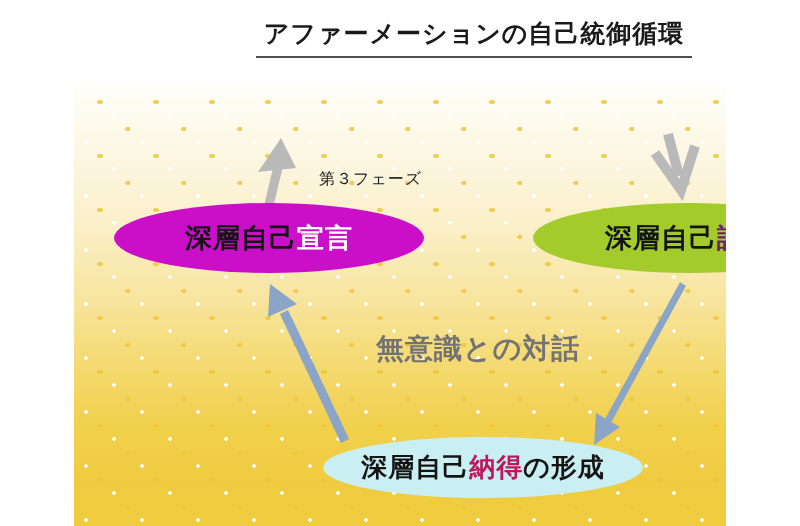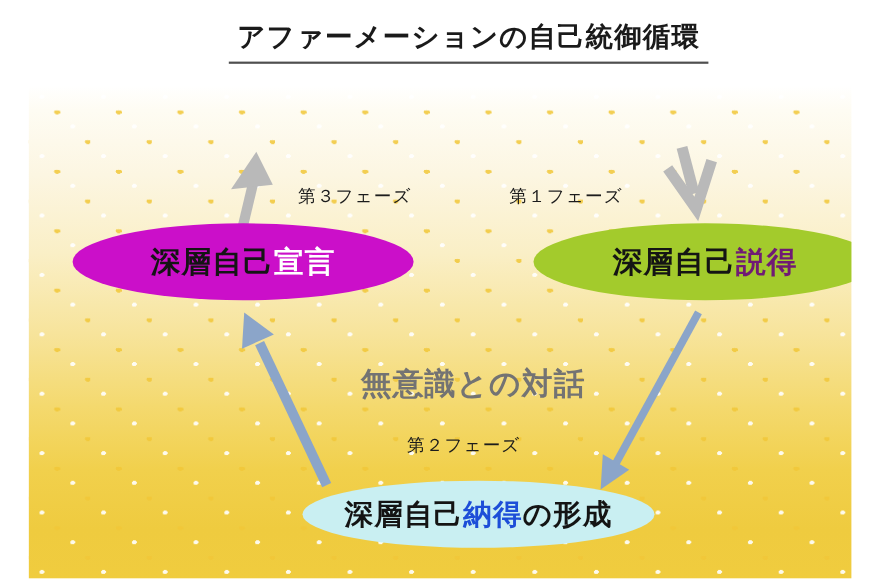--- a/index.html
+++ b/index.html
@@ -1,18 +1,18 @@
 <!DOCTYPE html>
 <html style="--gray-arrow: #b9b9b9; --blue-arrow: #8ba5c9; --background-gold: #f0cc3e; --background-cream: #fdf8ea; --title-text: #1a1a1a;"><head>
 <meta charset="utf-8">
 <style>
   html,body{margin:0;padding:0;}
   body{background:#ffffff;font-family:"Liberation Sans","DejaVu Sans",sans-serif;}
   .stage{
-    position:relative;width:748px;height:526px;margin:0 auto;
+    position:relative;width:652px;height:526px;margin:0 auto;
     background:#ffffff;overflow:hidden;
   }
   
   .bg{
     position:absolute;left:0;top:78px;width:800px;height:448px;
     background-image:
       radial-gradient(4px 3px at 12px 10px, rgba(255,255,255,.9) 55%, rgba(255,255,255,0) 62%),
       radial-gradient(4px 3px at 40px 37px, rgba(255,255,255,.9) 55%, rgba(255,255,255,0) 62%),
       radial-gradient(5px 3.2px at 26px 24px, rgba(241,199,56,.85) 55%, rgba(241,199,56,0) 62%),
       radial-gradient(5px 3.2px at 54px 51px, rgba(241,199,56,.85) 55%, rgba(241,199,56,0) 62%),
@@ -76,35 +76,33 @@
       <polygon class="arrow-blue-fill" points="520,445 546,427 522,413"></polygon>
     </g>
 
     <g>
       <line class="arrow-blue-stroke" x1="271" y1="441" x2="210" y2="312" stroke-width="9"></line>
       <polygon class="arrow-blue-fill" points="196,284 194,317 223,304"></polygon>
     </g>
   </svg>
 
   <div class="phase-label phase3">第３フェーズ</div>
-  <div class="phase-label phase1">第１フェーズ</div>
 
   <div class="node node-declaration" style="background: rgb(203, 15, 201); color: rgb(20, 20, 20);">
     <span>深層自己</span>
       <span class="hl" style="color: #ffffff;">宣言</span>
   </div>
 
   <div class="node node-persuasion" style="background: rgb(163, 203, 44); color: rgb(20, 20, 20);">
     <span>深層自己</span>
       <span class="hl" style="color: #701a75;">説得</span>
   </div>
 
   <div class="center-label">無意識との対話</div>
 
-  <div class="phase-label phase2">第２フェーズ</div>
 
   <div class="node node-consent" style="background: rgb(201, 239, 242); color: rgb(20, 20, 20);">
     <span>深層自己</span>
-      <span class="hl" style="color: #1d4ed8;">納得</span>
+      <span class="hl" style="color: #be185d;">納得</span>
       <span>の形成</span>
   </div>
 
 </div>
 
 </body></html>

